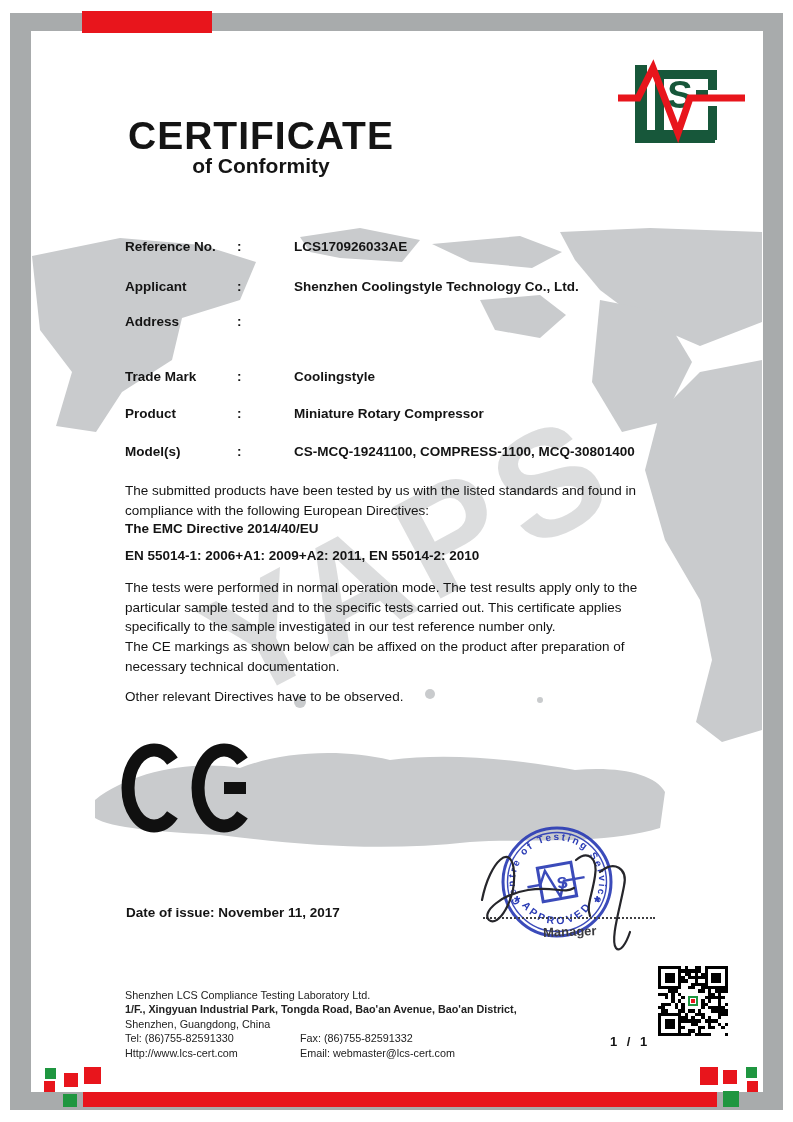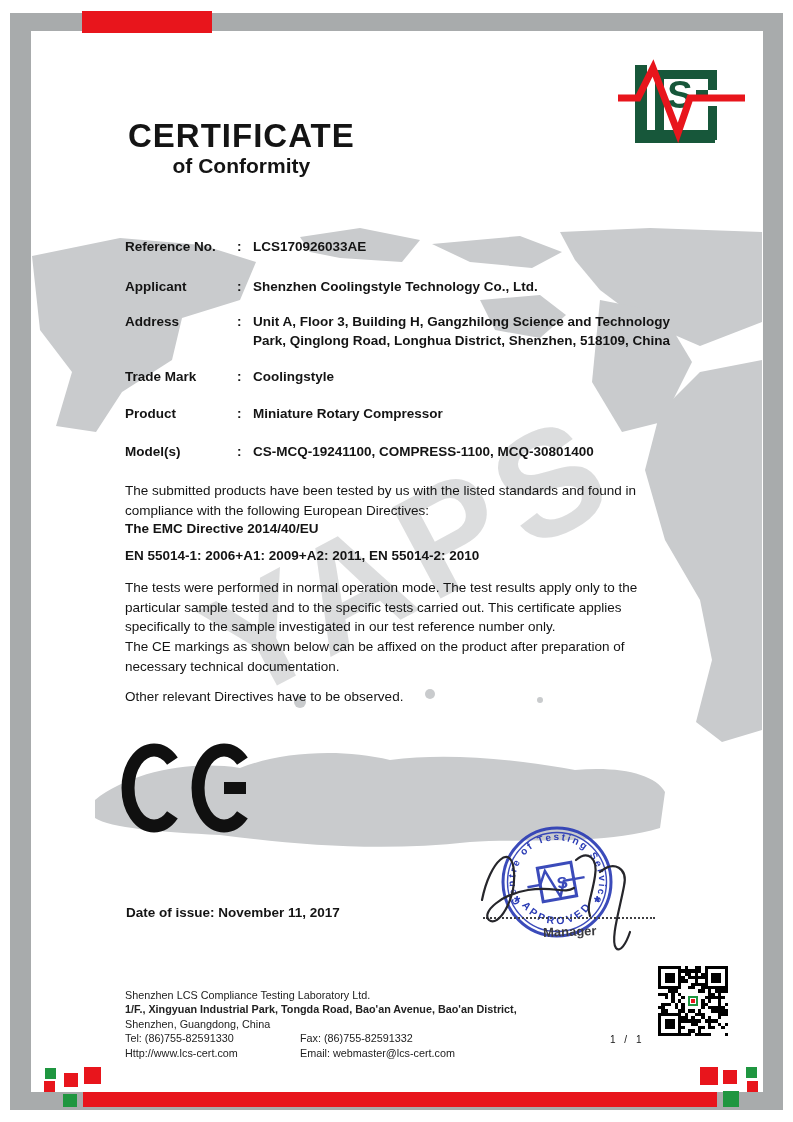--- a/index.html
+++ b/index.html
@@ -15,50 +15,50 @@
   
   .frame{position:absolute;left:10px;top:13px;width:773px;height:1097px;box-sizing:border-box;
     border-style:solid;border-color:#a8abac;border-width:18px 20px 18px 21px;z-index:3;}
   .accent{position:absolute;z-index:4;}
   .top-accent{left:82px;top:11px;width:130px;height:22px;background:#e8151c;}
   .bottom-bar{left:83px;top:1092px;width:634px;height:15px;background:#e8151c;}
   .sq{position:absolute;z-index:5;}
 
   
   .title-block{position:absolute;left:128px;top:118px;z-index:6;}
-  .title{font-size:33px;font-weight:700;letter-spacing:1px;line-height:36px;}
+  .title{font-size:39px;font-weight:700;letter-spacing:1px;line-height:36px;}
   .subtitle{font-size:21px;font-weight:700;line-height:24px;text-align:center;}
   .logo-svg{position:absolute;left:600px;top:40px;z-index:6;}
 
   
   .field{position:absolute;left:125px;display:flex;font-size:13.5px;font-weight:700;z-index:6;line-height:19px;}
   .flabel{width:112px;}
   .fcolon{width:16px;}
-  .fvalue{width:460px;white-space:pre-line;}
+  .fvalue{width:460px;white-space:pre-line;margin-left:41px;}
 
   
   .para{position:absolute;left:125px;width:552px;font-size:13.5px;line-height:19.5px;z-index:6;}
   .para.bold{font-weight:700;}
 
   
   .ce{position:absolute;left:116px;top:740px;z-index:6;}
   .date-line{position:absolute;left:126px;top:905px;font-size:13.5px;font-weight:700;z-index:6;}
 
   
   .stamp-svg{position:absolute;left:467px;top:798px;z-index:7;}
   .sig-svg{position:absolute;left:468px;top:820px;z-index:9;}
   .sig-dots{position:absolute;left:483px;top:917px;width:172px;border-top:2.5px dotted #3f3f42;z-index:8;}
   .manager{position:absolute;left:543px;top:924px;font-size:13px;font-weight:700;color:#3a3a3e;
     transform:rotate(-2deg);z-index:8;}
 
   
   .footer{position:absolute;left:125px;top:988px;font-size:10.8px;line-height:14.4px;z-index:6;color:#222;}
   .footer .b{font-weight:700;}
   .fcols span.col1{display:inline-block;width:172px;}
-  .page-num{position:absolute;left:610px;top:1034px;font-size:10px;font-weight:400;letter-spacing:3px;z-index:6;}
+  .page-num{position:absolute;left:610px;top:1034px;font-size:13px;font-weight:700;letter-spacing:3px;z-index:6;}
   .qr{position:absolute;left:658px;top:966px;width:70px;height:70px;z-index:6;}
 </style>
 </head>
 <body>
 
 <div class="page">
 
   <svg class="map" width="793" height="1122" viewBox="0 0 793 1122">
     <g fill="#c9cbcd">
       <path d="M32,256 L120,238 L202,245 L256,262 L240,300 L182,318 L172,360 L122,392 L96,432 L56,426 L72,372 L40,330 Z"></path>
@@ -118,22 +118,20 @@
     <span class="fvalue">LCS170926033AE</span>
   </div>
   <div class="field" style="top:277px">
     <span class="flabel">Applicant</span>
     <span class="fcolon">:</span>
     <span class="fvalue">Shenzhen Coolingstyle Technology Co., Ltd.</span>
   </div>
   <div class="field" style="top:312px">
     <span class="flabel">Address</span>
     <span class="fcolon">:</span>
-    <span class="fvalue">Unit A, Floor 3, Building H, Gangzhilong Science and Technology
-Park, Qinglong Road, Longhua District, Shenzhen, 518109, China</span>
   </div>
   <div class="field" style="top:367px">
     <span class="flabel">Trade Mark</span>
     <span class="fcolon">:</span>
     <span class="fvalue">Coolingstyle</span>
   </div>
   <div class="field" style="top:404px">
     <span class="flabel">Product</span>
     <span class="fcolon">:</span>
     <span class="fvalue">Miniature Rotary Compressor</span>

